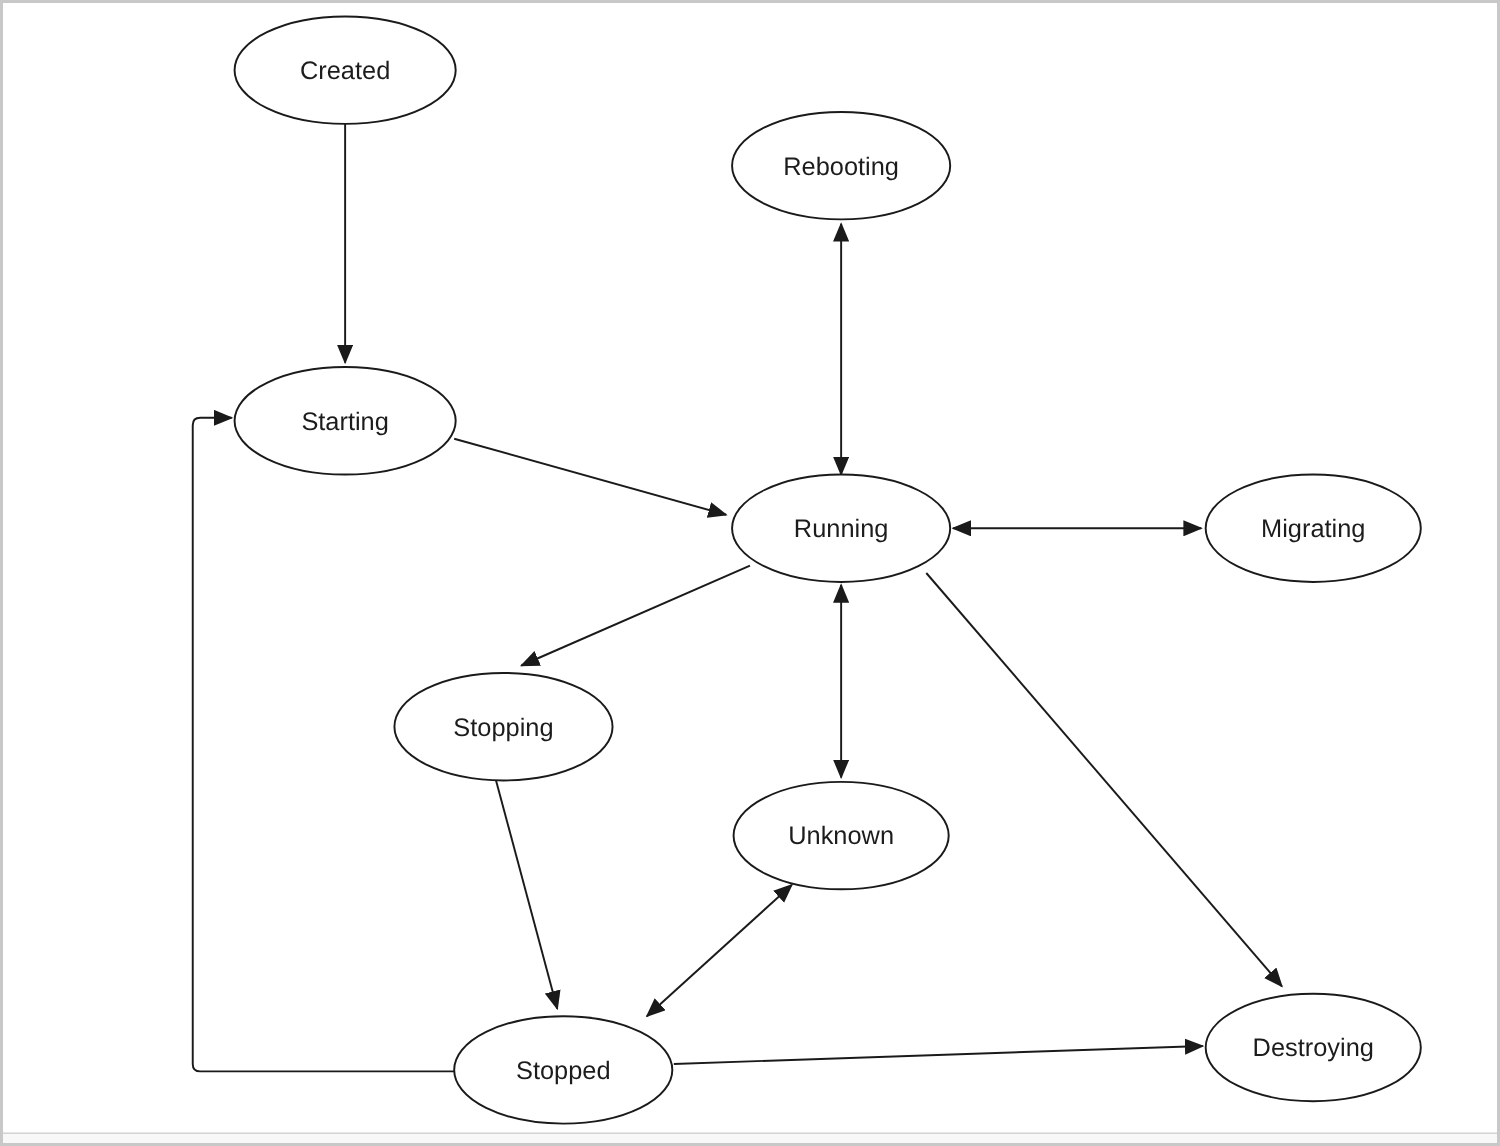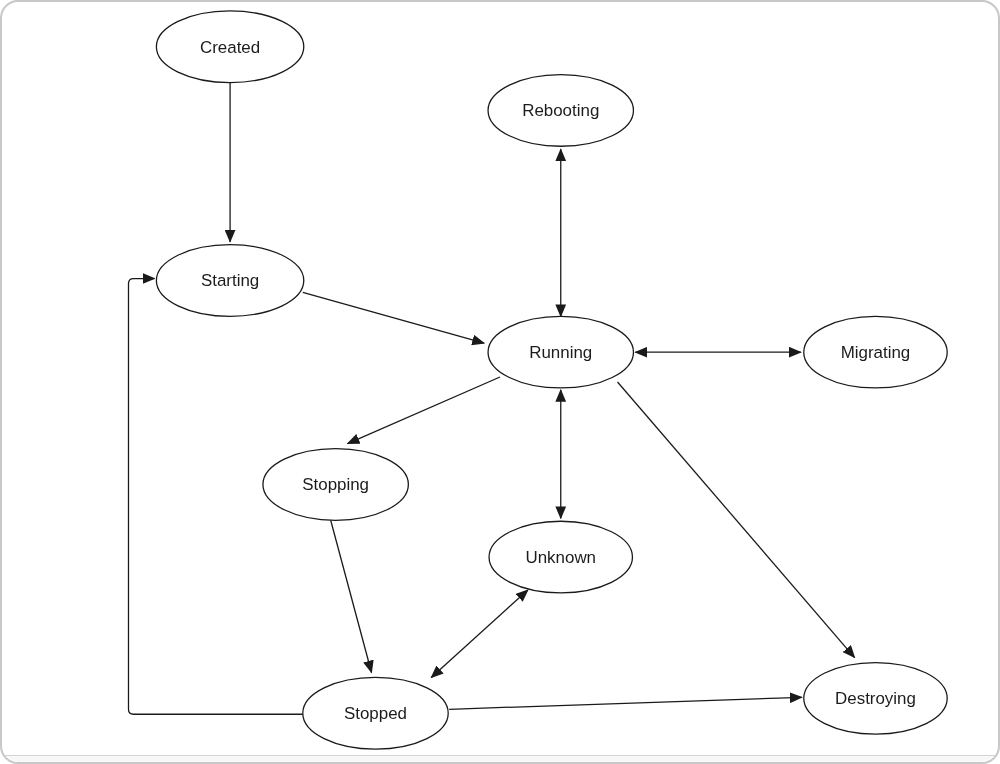--- a/index.html
+++ b/index.html
@@ -35,21 +35,21 @@
     background: #f8f8f8;
   }
   svg text {
     font-family: "Liberation Sans", sans-serif;
     font-size: 17px;
   }
 </style>
 </head>
 <body>
 
-<div class="frame" style="border-color: rgb(200, 200, 200); background: rgb(255, 255, 255); border-radius: 18px;">
+<div class="frame" style="border-color: rgb(200, 200, 200); background: rgb(255, 255, 255);">
   <svg id="diagram-svg" xmlns="http://www.w3.org/2000/svg" viewBox="0 0 1000 764" preserveAspectRatio="none">
       <defs>
         <marker id="ah-end" viewBox="0 0 12 10" refX="11" refY="5" markerWidth="13" markerHeight="11" markerUnits="userSpaceOnUse" orient="auto">
           <path d="M0,0 L12,5 L0,10 Z" fill="#1a1a1a"></path>
         </marker>
         <marker id="ah-start" viewBox="0 0 12 10" refX="11" refY="5" markerWidth="13" markerHeight="11" markerUnits="userSpaceOnUse" orient="auto-start-reverse">
           <path d="M0,0 L12,5 L0,10 Z" fill="#1a1a1a"></path>
         </marker>
       </defs>
       <line x1="229" y1="81" x2="229" y2="241" fill="none" stroke="#1a1a1a" stroke-width="1.3" marker-end="url(#ah-end)"></line>

